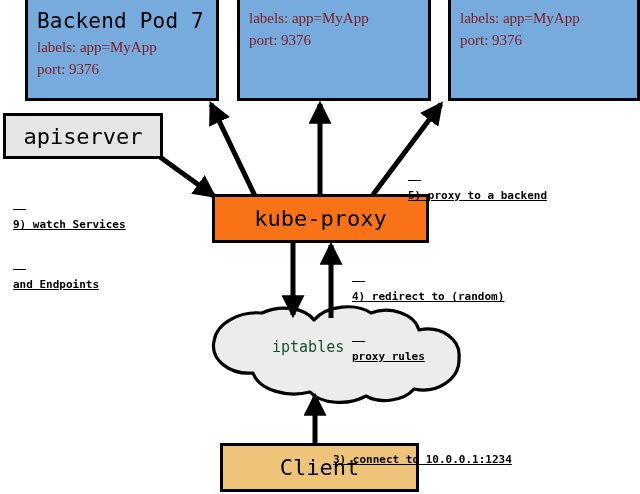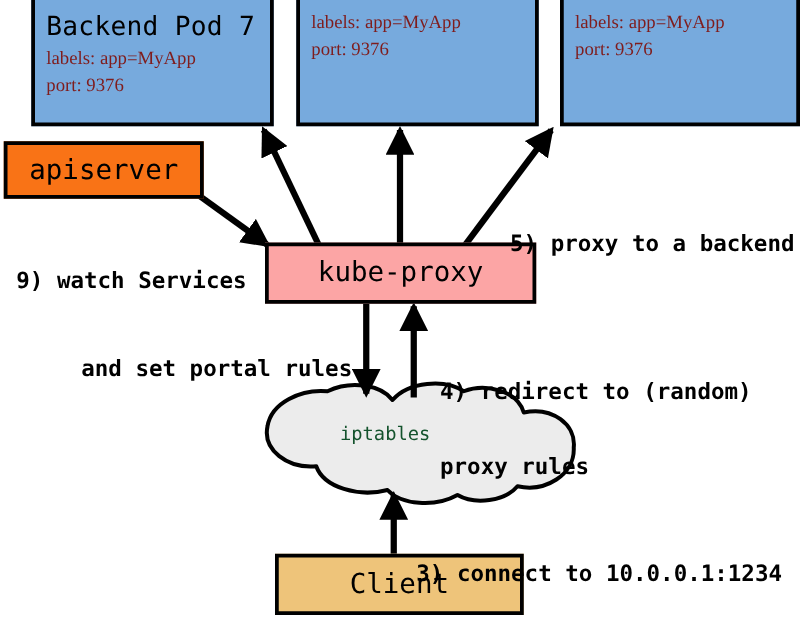--- a/index.html
+++ b/index.html
@@ -53,29 +53,29 @@
   #pod1 { left: 25px;  top: -6px; width: 194px; height: 107px; }
   #pod2 { left: 237px; top: -6px; width: 194px; height: 107px; }
   #pod3 { left: 448px; top: -6px; width: 192px; height: 107px; }
   #pod1 .pod-inner, #pod2 .pod-inner, #pod3 .pod-inner {
     padding-top: 8px;
   }
 
   
   #apiserver {
     left: 3px; top: 113px; width: 160px; height: 46px;
-    background: #f97316;
+    background: #e5e5e5;
     display: flex; align-items: center; justify-content: center;
   }
   #apiserver .node-title { font-size: 22px; }
 
   
   #kubeproxy {
     left: 212px; top: 194px; width: 217px; height: 49px;
-    background: #fca5a5;
+    background: #f97316;
     display: flex; align-items: center; justify-content: center;
   }
   #kubeproxy .node-title { font-size: 22px; }
 
   
   #client {
     left: 220px; top: 443px; width: 199px; height: 49px;
     background: #eec47a;
     display: flex; align-items: center; justify-content: center;
   }
@@ -90,30 +90,31 @@
     font-family: "DejaVu Sans Mono", monospace;
     z-index: 3;
     white-space: pre;
   }
 
   
   .step {
     position: absolute;
     font-family: "DejaVu Sans Mono", monospace;
     font-weight: bold;
-    font-size: 18px;
+    font-size: 11px;
     line-height: 20px;
     color: #000000;
     white-space: pre;
     z-index: 4;
+    text-decoration: underline;
   }
   #step1 { left: 13px;  top: 175px; }
   #step2 { left: 65px;  top: 246px; }
   #step3 { left: 333px; top: 410px; }
-  #step4 { left: 352px; top: 264px; }
+  #step4 { left: 352px; top: 247px; }
   #step5 { left: 408px; top: 146px; }
 </style>
 </head>
 <body>
 
 <svg id="canvas" viewBox="0 0 640 494" width="640" height="494" xmlns="http://www.w3.org/2000/svg">
   <defs>
     <marker id="ah" viewBox="0 0 10 10" refX="8.6" refY="5" markerWidth="4.6" markerHeight="4.6" orient="auto-start-reverse">
       <path d="M 0 0 L 10 5 L 0 10 z" fill="#000000"></path>
     </marker>
@@ -179,24 +180,24 @@
 </div>
 
 <div id="cloud-label">iptables</div>
 
 <div class="node" id="client">
   <div class="node-title">Client</div>
 </div>
 
 <div class="step" id="step1">
   <div>9) watch Services</div>
+  <div>and Endpoints</div>
 </div>
 
 <div class="step" id="step2">
-  <div>and set portal rules</div>
 </div>
 
 <div class="step" id="step3">
   <div>3) connect to 10.0.0.1:1234</div>
 </div>
 
 <div class="step" id="step4">
   <div>4) redirect to (random)</div>
   <div>proxy rules</div>
 </div>

